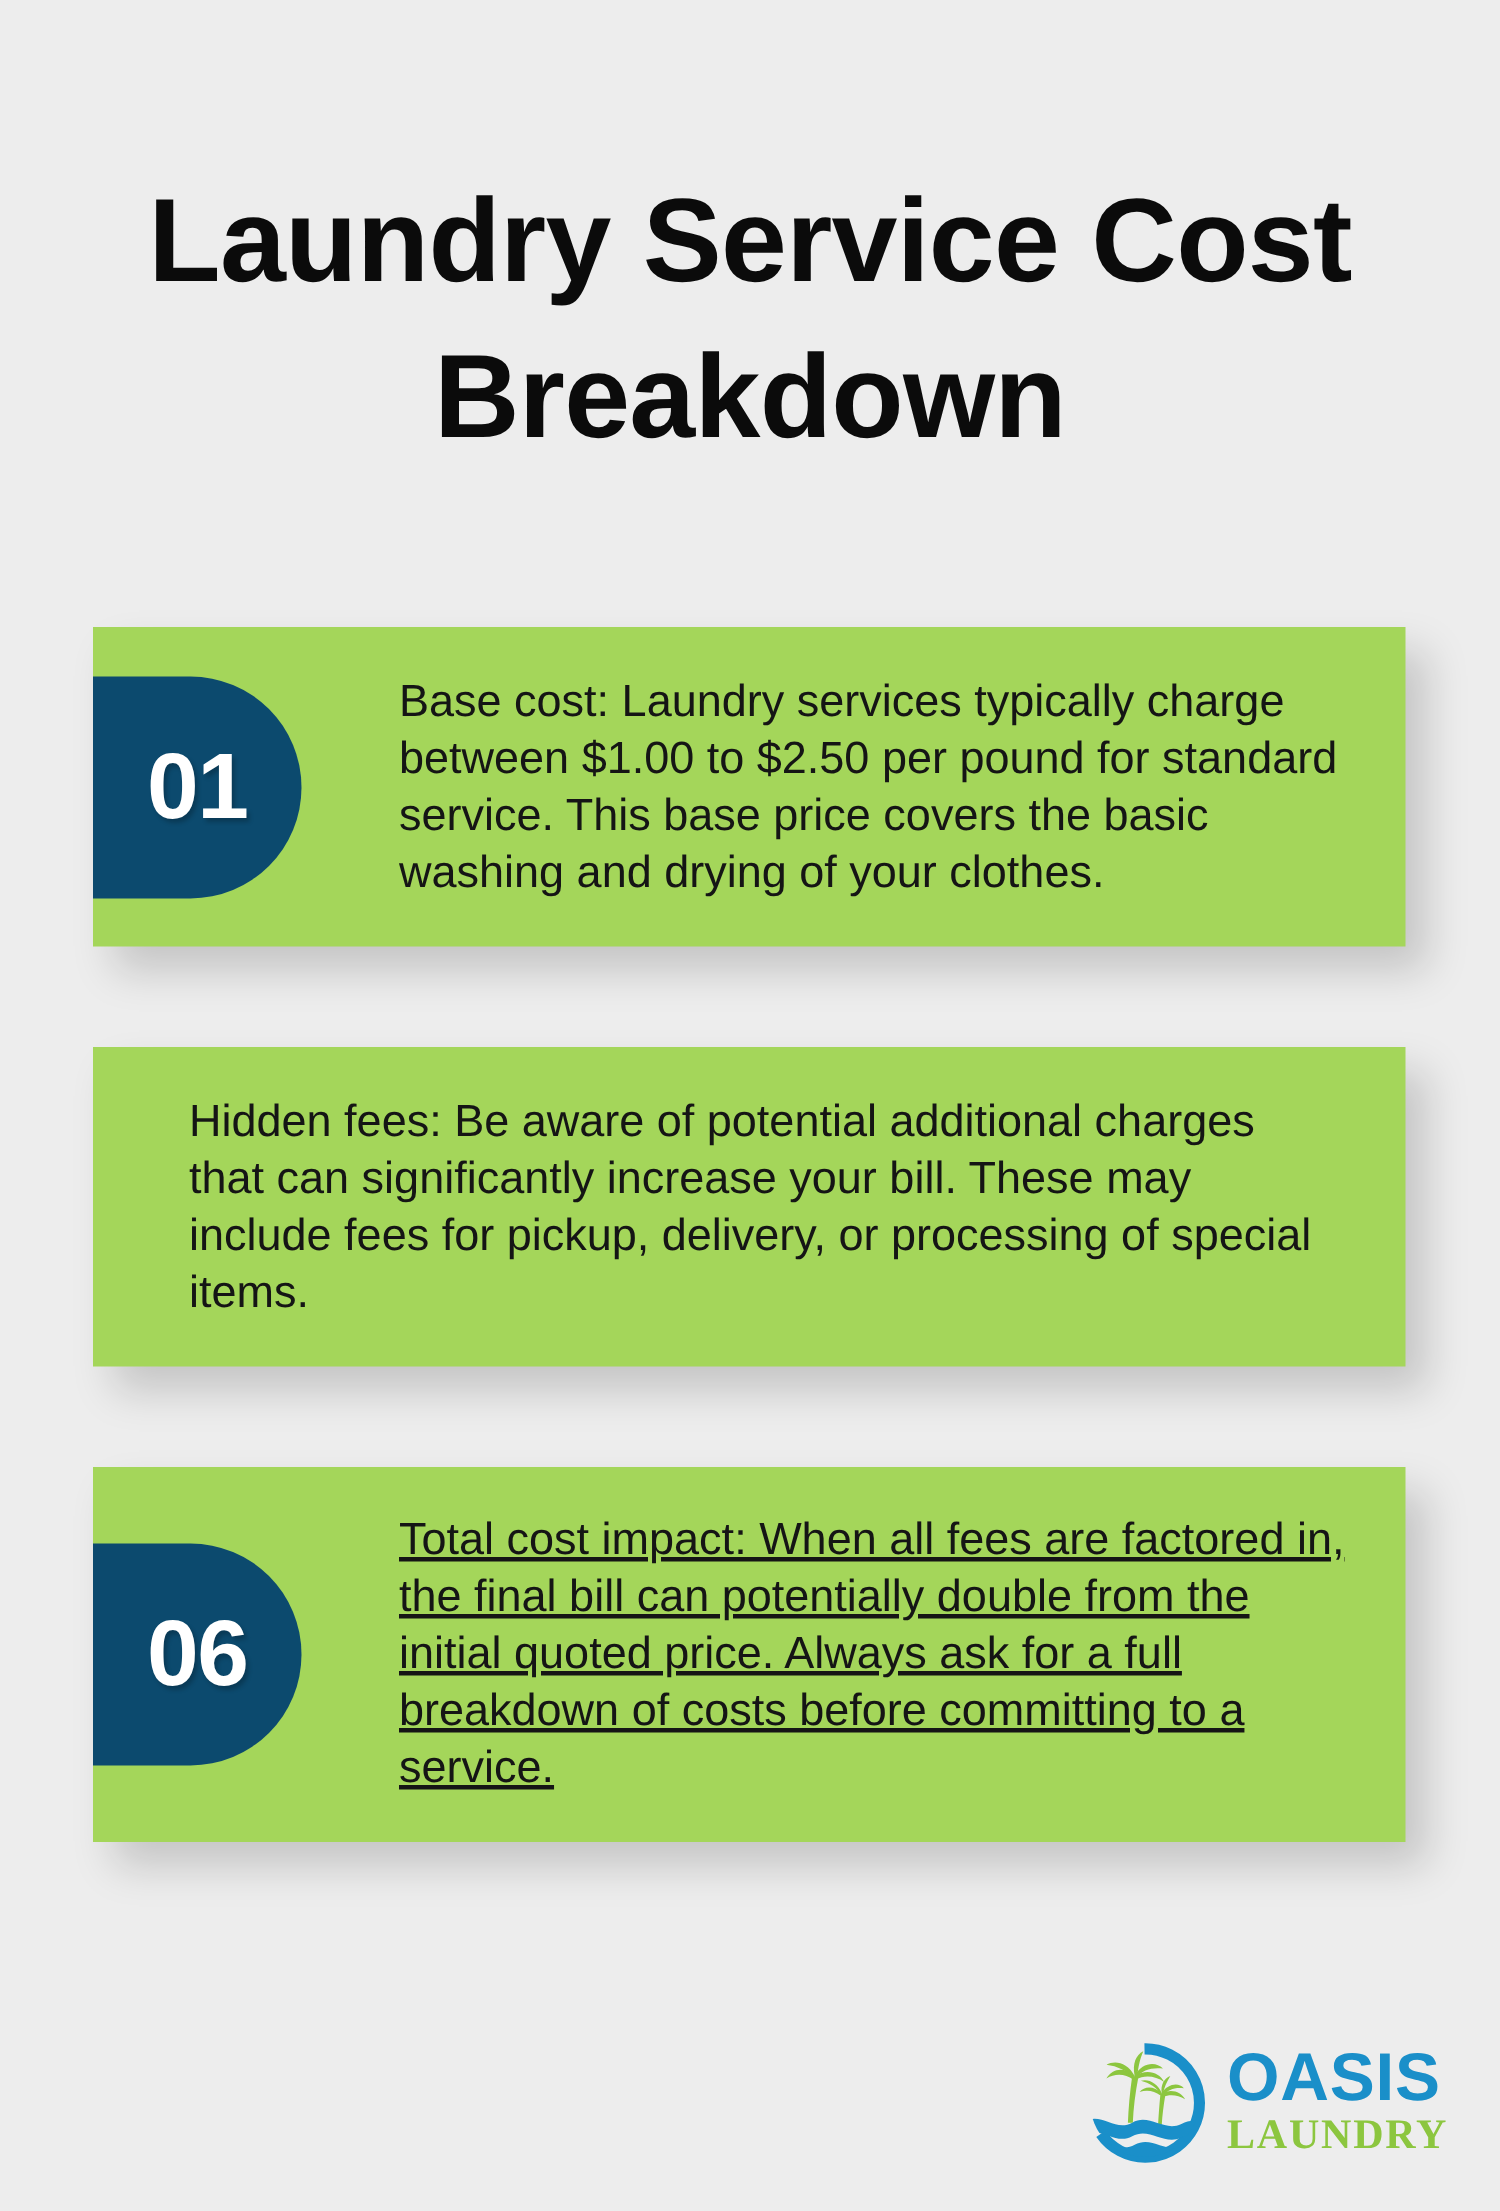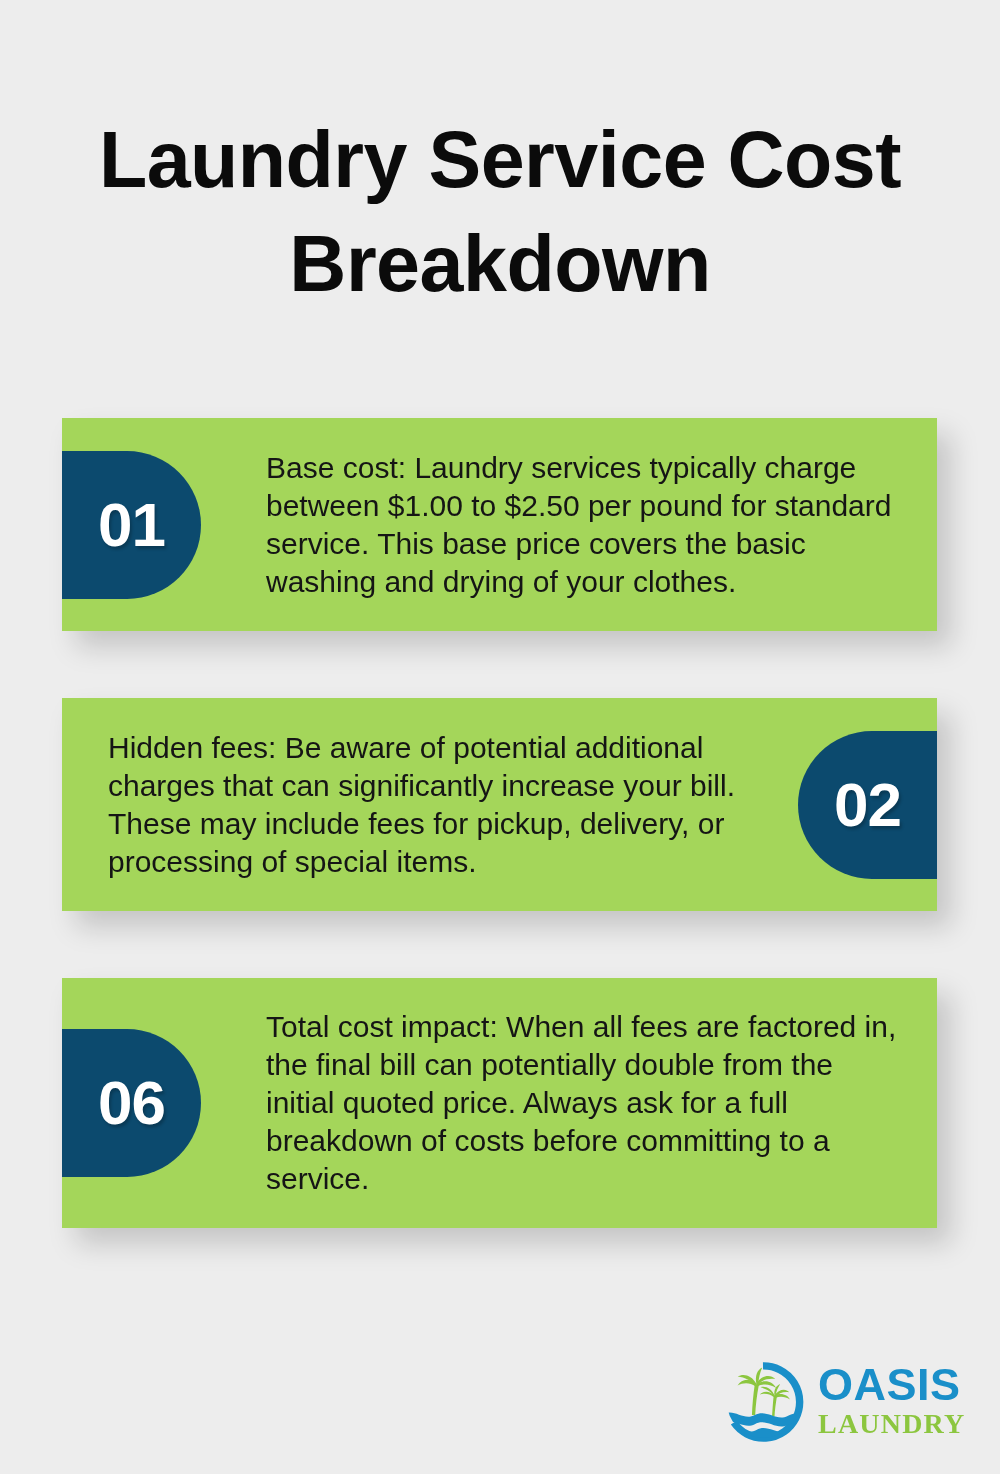--- a/index.html
+++ b/index.html
@@ -83,22 +83,22 @@
 
   
   .card-text {
     flex:1 1 auto;
     color:#151515;
     font-size:30px;
     line-height:38px;
     font-stretch:condensed;
   }
   .card-1 .card-text { padding:0 36px 0 65px; }
-  .card-2 .card-text { padding:0 62px 0 0; margin-left:46px; text-align:left; }
-  .card-3 .card-text { padding:0 30px 0 65px; }
+  .card-2 .card-text { padding:0 62px 0 0; margin-left:64px; text-align:left; }
+  .card-3 .card-text { padding:0 30px 0 65px;text-decoration:underline; }
 
   
   .logo {
     position:absolute;
     left:722px;
     top:1352px;
     width:222px;
     height:100px;
     display:flex;
     align-items:center;
@@ -141,23 +141,20 @@
     <div class="card-inner">
       <div class="badge badge-left">
         <span class="badge-num">01</span>
       </div>
       <p class="card-text">Base cost: Laundry services typically charge between $1.00 to $2.50 per pound for standard service. This base price covers the basic washing and drying of your clothes.</p>
     </div>
   </div>
 
   <div class="card card-2">
     <div class="card-inner reverse">
-      <div class="badge badge-right">
-        <span class="badge-num">02</span>
-      </div>
       <p class="card-text">Hidden fees: Be aware of potential additional charges that can significantly increase your bill. These may include fees for pickup, delivery, or processing of special items.</p>
     </div>
   </div>
 
   <div class="card card-3">
     <div class="card-inner">
       <div class="badge badge-left">
         <span class="badge-num">06</span>
       </div>
       <p class="card-text">Total cost impact: When all fees are factored in, the final bill can potentially double from the initial quoted price. Always ask for a full breakdown of costs before committing to a service.</p>

